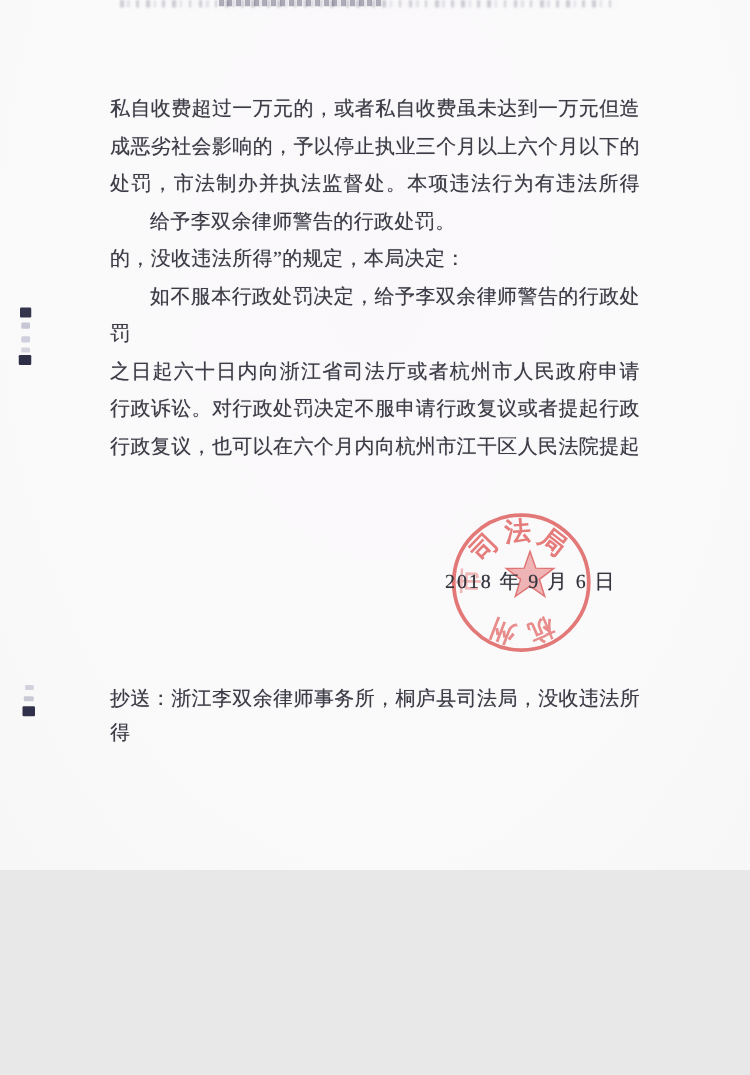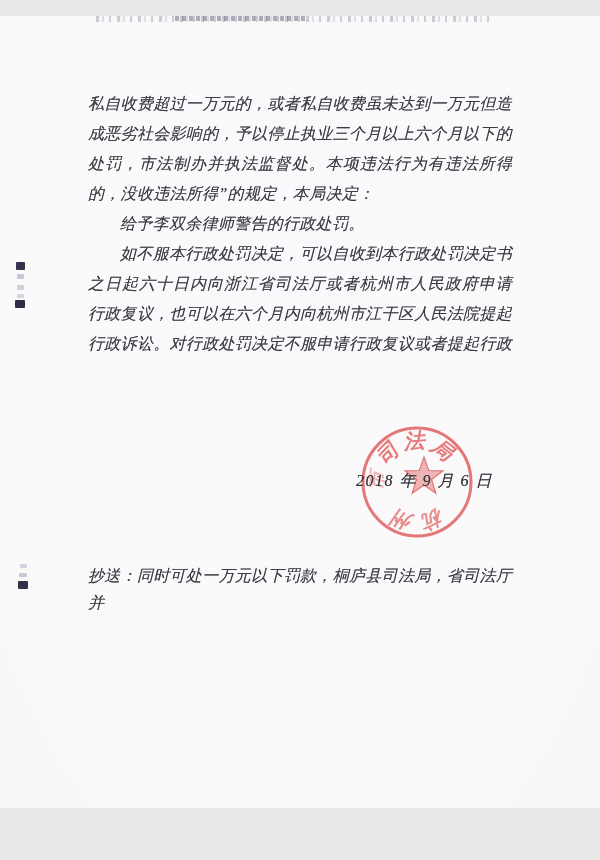--- a/index.html
+++ b/index.html
@@ -1,26 +1,25 @@
 <!DOCTYPE html>
 <html><head>
 <meta charset="utf-8">
 <style>
   * { margin: 0; padding: 0; box-sizing: border-box; }
   html, body { background: #e8e8e8; }
   .page {
     position: relative;
     width: 600px;
-    height: 792px;
-    margin: 16px auto;
+    height: 696px;
+    margin: 0 auto;
     background:
       radial-gradient(ellipse at 50% 30%, rgba(250,248,250,1) 0%, rgba(251,250,251,1) 60%, rgba(248,247,248,1) 100%);
     overflow: hidden;
     font-family: "Liberation Serif", "DejaVu Serif", serif;
-    font-style: italic;
   }
 
   
   .top-smudge {
     position: absolute;
     top: 0; left: 96px;
     width: 398px; height: 6px;
     background: repeating-linear-gradient(90deg,
       rgba(95,95,115,0.55) 0 3px, rgba(200,200,215,0.15) 3px 6px,
       rgba(130,130,150,0.40) 6px 8px, rgba(230,230,240,0.10) 8px 13px,
@@ -117,42 +116,42 @@
   <div class="edge-mark" style="left:15px;top:284px;width:10px;height:8px;background:#2e2e46;"></div>
 
   <div class="edge-mark" style="left:20px;top:548px;width:7px;height:4px;background:#d2d2de;"></div>
   <div class="edge-mark" style="left:19px;top:557px;width:8px;height:4px;background:#c9c9d6;"></div>
   <div class="edge-mark" style="left:18px;top:565px;width:10px;height:8px;background:#30304a;"></div>
 
   <div class="body-text">
     <div class="line stretch">私自收费超过一万元的，或者私自收费虽未达到一万元但造</div>
     <div class="line stretch">成恶劣社会影响的，予以停止执业三个月以上六个月以下的</div>
     <div class="line stretch">处罚，市法制办并执法监督处。本项违法行为有违法所得</div>
+    <div class="line indent">给予李双余律师警告的行政处罚。</div>
     <div class="line">的，没收违法所得”的规定，本局决定：</div>
-    <div class="line indent">给予李双余律师警告的行政处罚。</div>
-    <div class="line indent stretch">如不服本行政处罚决定，可以自收到本行政处罚决定书</div>
+    <div class="line indent stretch">如不服本行政处罚决定，给予李双余律师警告的行政处罚</div>
     <div class="line stretch">之日起六十日内向浙江省司法厅或者杭州市人民政府申请</div>
+    <div class="line stretch">行政诉讼。对行政处罚决定不服申请行政复议或者提起行政</div>
     <div class="line stretch">行政复议，也可以在六个月内向杭州市江干区人民法院提起</div>
-    <div class="line stretch">行政诉讼。对行政处罚决定不服申请行政复议或者提起行政</div>
   </div>
 
   <div class="seal">
     <svg viewBox="0 0 140 140">
       <circle cx="70" cy="70" r="54" fill="none" stroke="#dd5a58" stroke-width="3" opacity="0.88"></circle>
       <polygon points="77,45 81.7,58.5 96,58.8 84.6,67.5 88.8,81.2 77,73 65.2,81.2 69.4,67.5 58,58.8 72.3,58.5" fill="rgba(222,85,85,0.45)" stroke="rgba(214,70,70,0.75)" stroke-width="1.2"></polygon>
       <text x="29" y="68.6" font-size="20" text-anchor="middle" dominant-baseline="central" transform="rotate(-88 29 68.6)" opacity="0.45">市</text>
       <text x="40.5" y="41.5" font-size="21" text-anchor="middle" dominant-baseline="central" transform="rotate(-46 40.5 41.5)" opacity="0.85">司</text>
       <text x="67.1" y="29.1" font-size="21" text-anchor="middle" dominant-baseline="central" transform="rotate(-4 67.1 29.1)" opacity="0.85">法</text>
       <text x="95.2" y="37.7" font-size="21" text-anchor="middle" dominant-baseline="central" transform="rotate(38 95.2 37.7)" opacity="0.85">局</text>
       <text x="55.3" y="108.3" font-size="20" text-anchor="middle" dominant-baseline="central" transform="rotate(-159 55.3 108.3)" opacity="0.75">州</text>
       <text x="86" y="107.7" font-size="20" text-anchor="middle" dominant-baseline="central" transform="rotate(157 86 107.7)" opacity="0.75">杭</text>
     </svg>
   </div>
 
   <div class="date-line">2018 年 9 月 6 日</div>
 
   <div class="cc-text">
-    <div class="line stretch">抄送：同时可处一万元以下罚款，桐庐县司法局，省司法厅并</div>
+    <div class="line stretch">抄送：浙江李双余律师事务所，桐庐县司法局，没收违法所得</div>
   </div>
 
   <div class="page-number">4</div>
 
 </div>
 
 </body></html>

